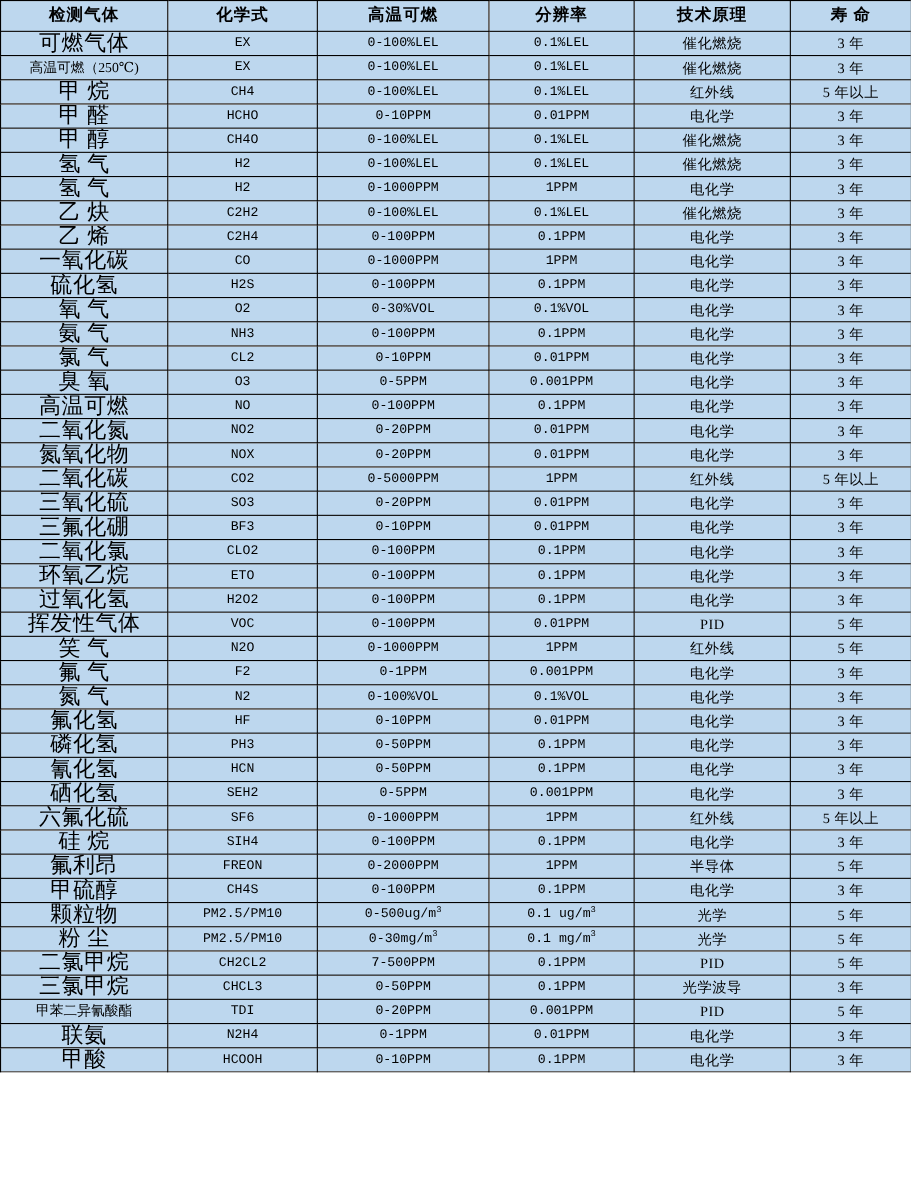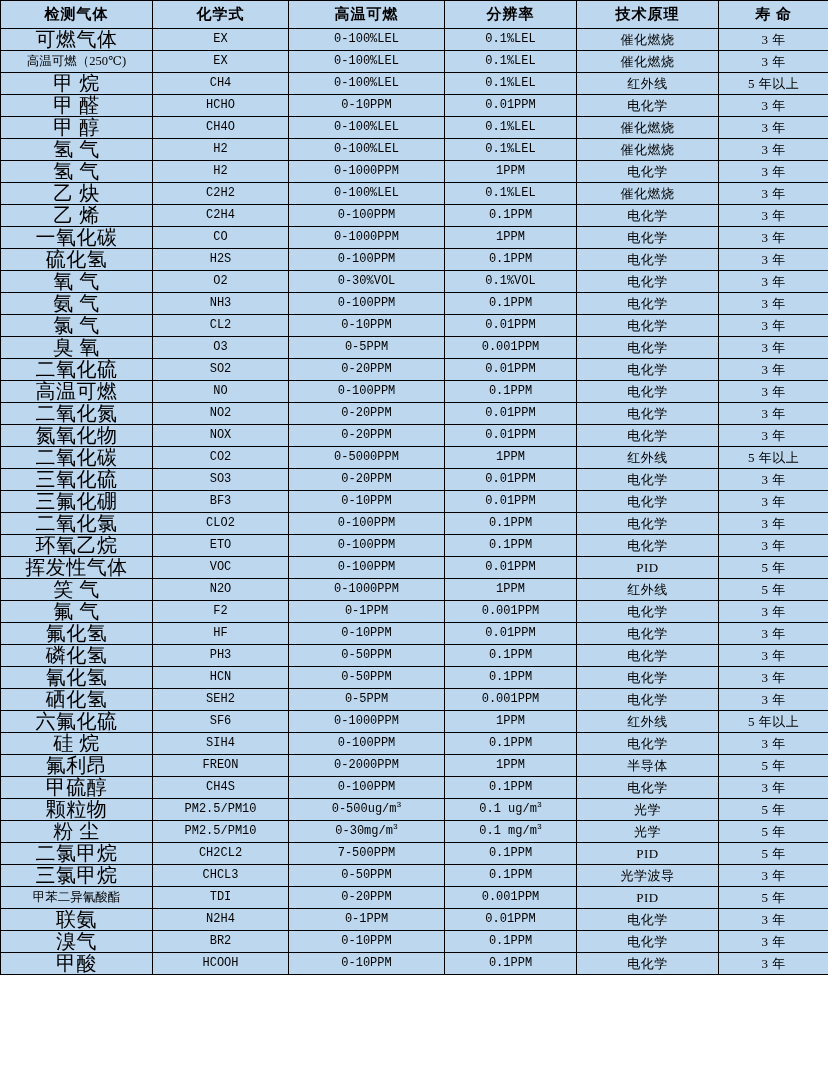--- a/index.html
+++ b/index.html
@@ -205,28 +205,20 @@
       </tr>
       <tr>
         <td class="gas-name">臭 氧</td>
         <td class="formula">O3</td>
         <td class="range">0-5PPM</td>
         <td class="resolution">0.001PPM</td>
         <td class="tech">电化学</td>
         <td class="life">3 年</td>
       </tr>
       <tr>
-        <td class="gas-name">二氧化硫</td>
-        <td class="formula">SO2</td>
-        <td class="range">0-20PPM</td>
-        <td class="resolution">0.01PPM</td>
-        <td class="tech">电化学</td>
-        <td class="life">3 年</td>
-      </tr>
-      <tr>
         <td class="gas-name">高温可燃</td>
         <td class="formula">NO</td>
         <td class="range">0-100PPM</td>
         <td class="resolution">0.1PPM</td>
         <td class="tech">电化学</td>
         <td class="life">3 年</td>
       </tr>
       <tr>
         <td class="gas-name">二氧化氮</td>
         <td class="formula">NO2</td>
@@ -271,20 +263,28 @@
         <td class="gas-name">二氧化氯</td>
         <td class="formula">CLO2</td>
         <td class="range">0-100PPM</td>
         <td class="resolution">0.1PPM</td>
         <td class="tech">电化学</td>
         <td class="life">3 年</td>
       </tr>
       <tr>
         <td class="gas-name">环氧乙烷</td>
         <td class="formula">ETO</td>
+        <td class="range">0-100PPM</td>
+        <td class="resolution">0.1PPM</td>
+        <td class="tech">电化学</td>
+        <td class="life">3 年</td>
+      </tr>
+      <tr>
+        <td class="gas-name">过氧化氢</td>
+        <td class="formula">H2O2</td>
         <td class="range">0-100PPM</td>
         <td class="resolution">0.1PPM</td>
         <td class="tech">电化学</td>
         <td class="life">3 年</td>
       </tr>
       <tr>
         <td class="gas-name">挥发性气体</td>
         <td class="formula">VOC</td>
         <td class="range">0-100PPM</td>
         <td class="resolution">0.01PPM</td>
@@ -297,20 +297,28 @@
         <td class="range">0-1000PPM</td>
         <td class="resolution">1PPM</td>
         <td class="tech">红外线</td>
         <td class="life">5 年</td>
       </tr>
       <tr>
         <td class="gas-name">氟 气</td>
         <td class="formula">F2</td>
         <td class="range">0-1PPM</td>
         <td class="resolution">0.001PPM</td>
+        <td class="tech">电化学</td>
+        <td class="life">3 年</td>
+      </tr>
+      <tr>
+        <td class="gas-name">氮 气</td>
+        <td class="formula">N2</td>
+        <td class="range">0-100%VOL</td>
+        <td class="resolution">0.1%VOL</td>
         <td class="tech">电化学</td>
         <td class="life">3 年</td>
       </tr>
       <tr>
         <td class="gas-name">氟化氢</td>
         <td class="formula">HF</td>
         <td class="range">0-10PPM</td>
         <td class="resolution">0.01PPM</td>
         <td class="tech">电化学</td>
         <td class="life">3 年</td>
@@ -413,28 +421,20 @@
       </tr>
       <tr>
         <td class="gas-name">联氨</td>
         <td class="formula">N2H4</td>
         <td class="range">0-1PPM</td>
         <td class="resolution">0.01PPM</td>
         <td class="tech">电化学</td>
         <td class="life">3 年</td>
       </tr>
       <tr>
-        <td class="gas-name">溴气</td>
-        <td class="formula">BR2</td>
-        <td class="range">0-10PPM</td>
-        <td class="resolution">0.1PPM</td>
-        <td class="tech">电化学</td>
-        <td class="life">3 年</td>
-      </tr>
-      <tr>
         <td class="gas-name">甲酸</td>
         <td class="formula">HCOOH</td>
         <td class="range">0-10PPM</td>
         <td class="resolution">0.1PPM</td>
         <td class="tech">电化学</td>
         <td class="life">3 年</td>
       </tr>
     </tbody>
 </table>
 

